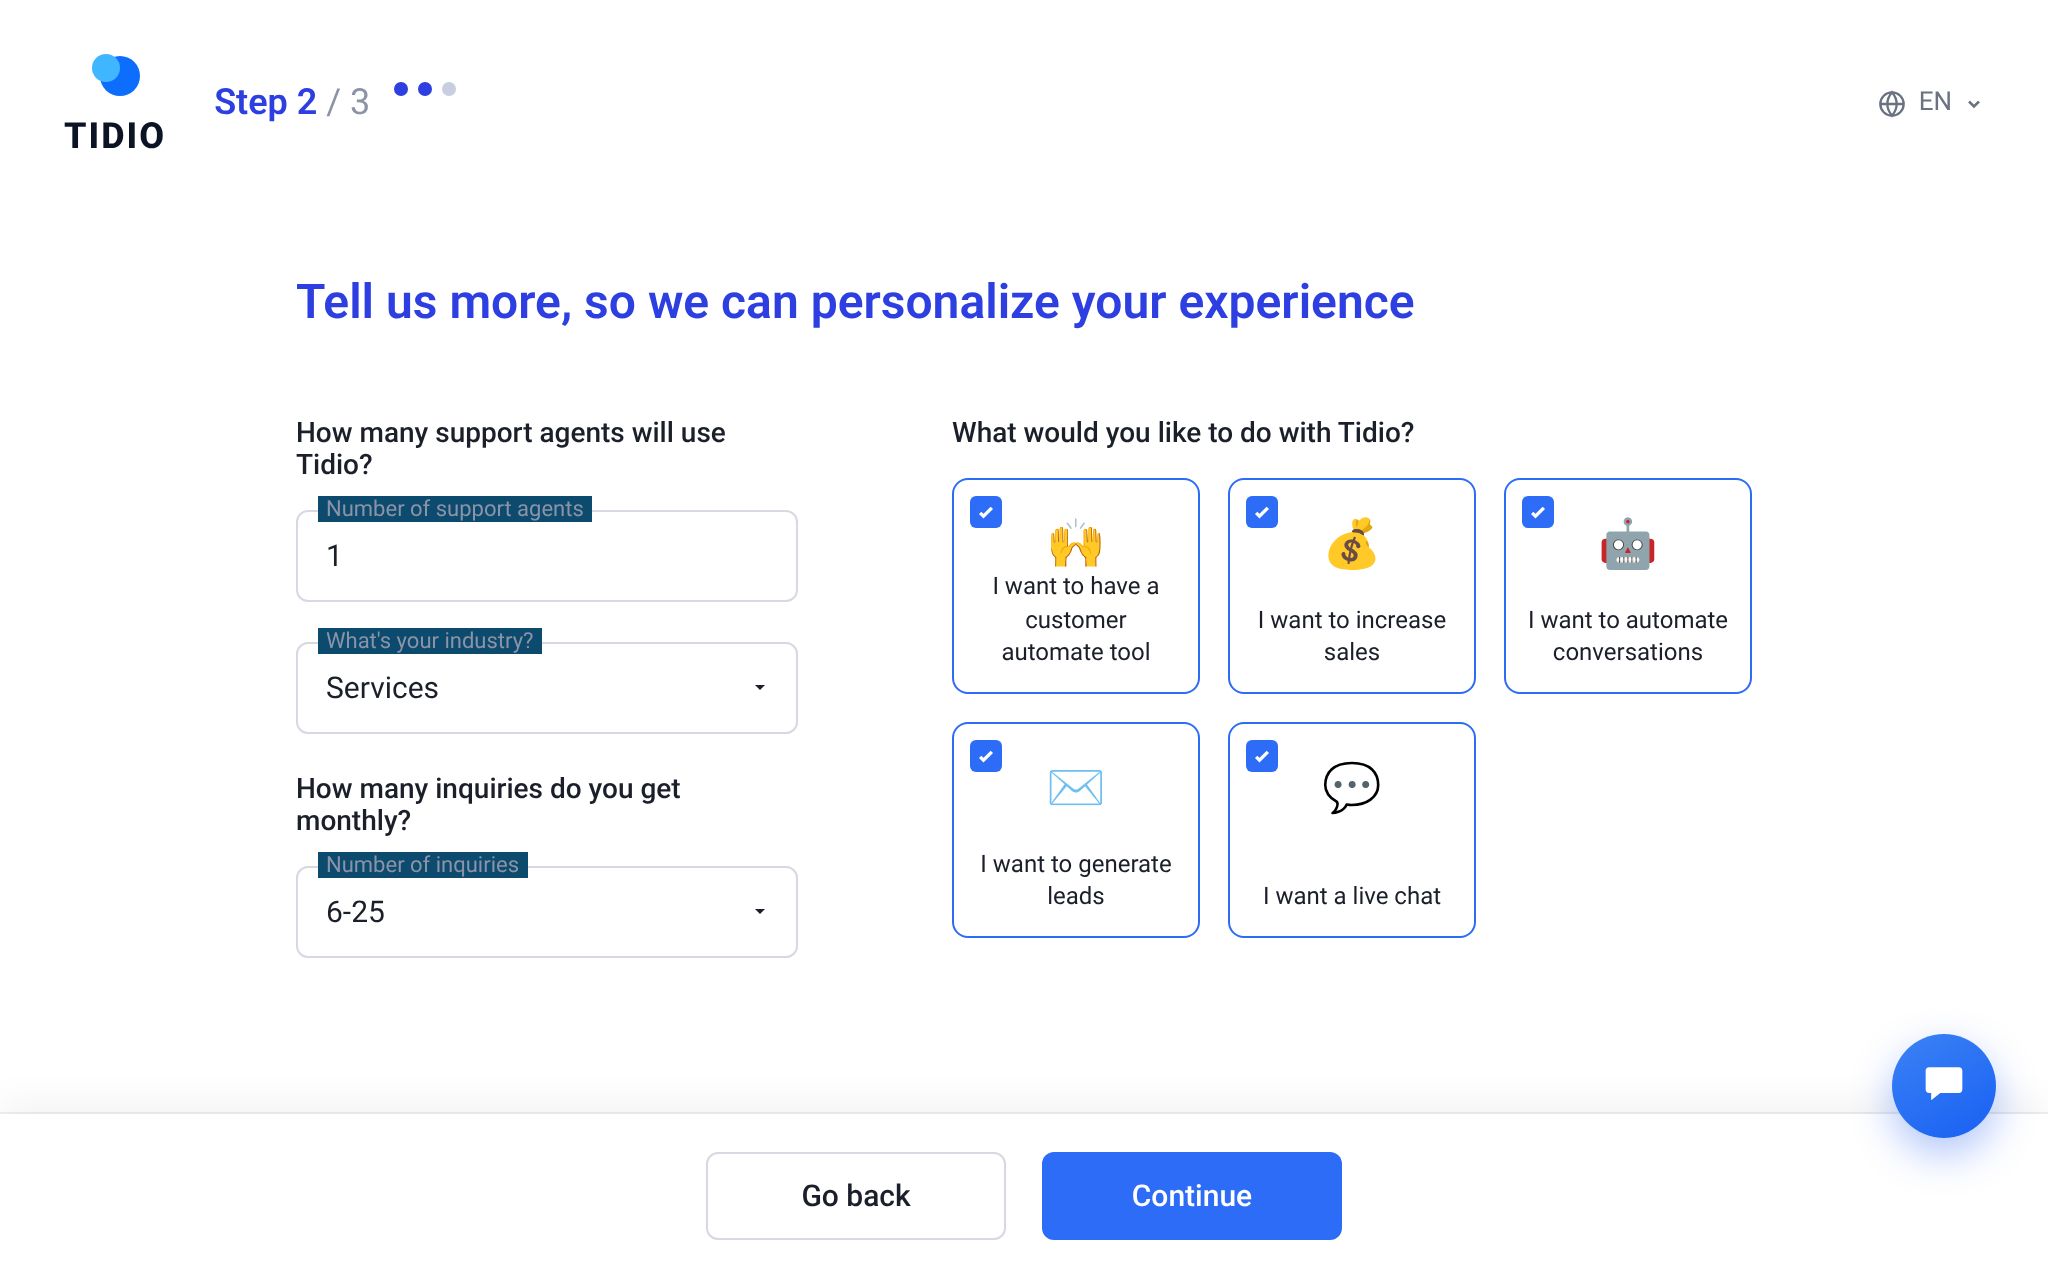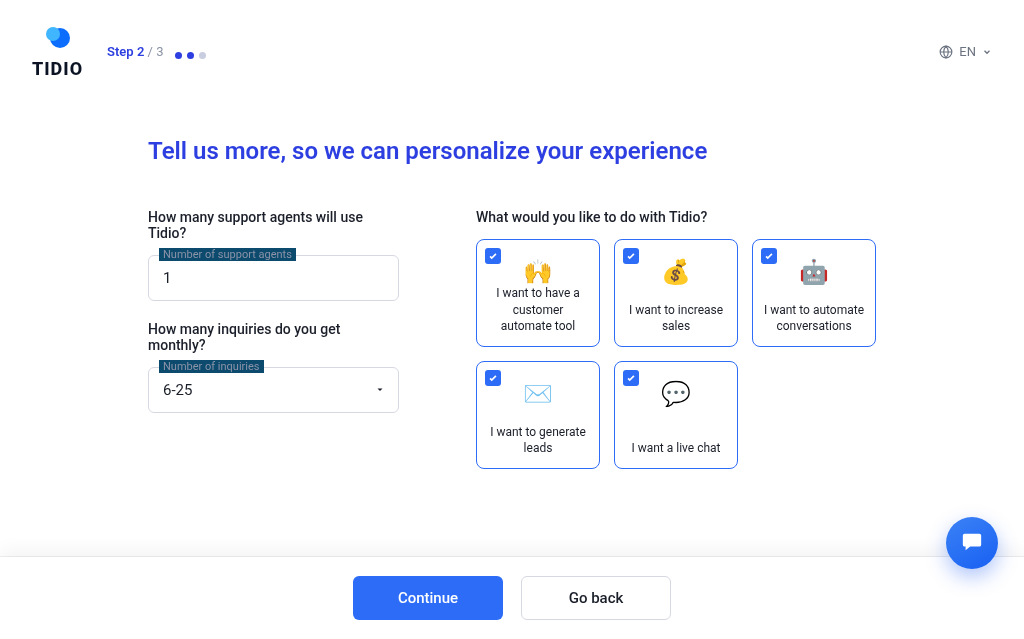--- a/index.html
+++ b/index.html
@@ -34,23 +34,23 @@
     height: 28px;
   }
   .logo-text {
     font-weight: 800;
     font-size: 18px;
     letter-spacing: 1px;
     color: #0b1324;
   }
   .step-indicator {
     display: flex;
-    align-items: flex-end;
+    align-items: flex-start;
     gap: 10px;
-    font-size: 13px;
+    font-size: 18px;
   }
   .step-cur { color: #2d3fe0; font-weight: 600; }
   .step-total { color: #8b93a7; }
   .dots { display: flex; gap: 5px; margin-left: 2px; }
   .dot { width: 7px; height: 7px; border-radius: 50%; }
   .dot.on { background: #2d3fe0; }
   .dot.off { background: #c9cde0; }
   .lang-switch {
     display: flex;
     align-items: center;
@@ -258,20 +258,29 @@
   <div class="cols">
 
     <div class="col-left">
       <div class="q-label">How many support agents will use Tidio?</div>
 
       <div class="field">
         <span class="field-label">Number of support agents</span>
         <span class="field-value">1</span>
       </div>
 
+      <div class="field">
+        <span class="field-label">What's your industry?</span>
+        <span class="field-value">Services</span>
+        <span class="chev">
+          <svg width="12" height="12" viewBox="0 0 24 24" fill="#1b1f2a">
+              <path d="M7 10l5 5 5-5z"></path>
+            </svg>
+        </span>
+      </div>
 
       <div class="q-label q2">How many inquiries do you get monthly?</div>
 
       <div class="field">
         <span class="field-label">Number of inquiries</span>
         <span class="field-value">6-25</span>
         <span class="chev">
           <svg width="12" height="12" viewBox="0 0 24 24" fill="#1b1f2a">
               <path d="M7 10l5 5 5-5z"></path>
             </svg>
@@ -334,22 +343,22 @@
           <div class="clabel">I want a live chat</div>
         </div>
 
       </div>
     </div>
 
   </div>
 </div>
 
 <div class="footer">
+  <div class="btn btn-secondary">Go back</div>
   <div class="btn btn-primary">Continue</div>
-  <div class="btn btn-secondary">Go back</div>
 </div>
 
 <div class="fab">
   <span>
     <svg width="22" height="22" viewBox="0 0 24 24" fill="#fff">
       <path d="M4 4h16a2 2 0 0 1 2 2v10a2 2 0 0 1-2 2H10l-5 4v-4H4a2 2 0 0 1-2-2V6a2 2 0 0 1 2-2z"></path>
     </svg>
   </span>
 </div>
 

